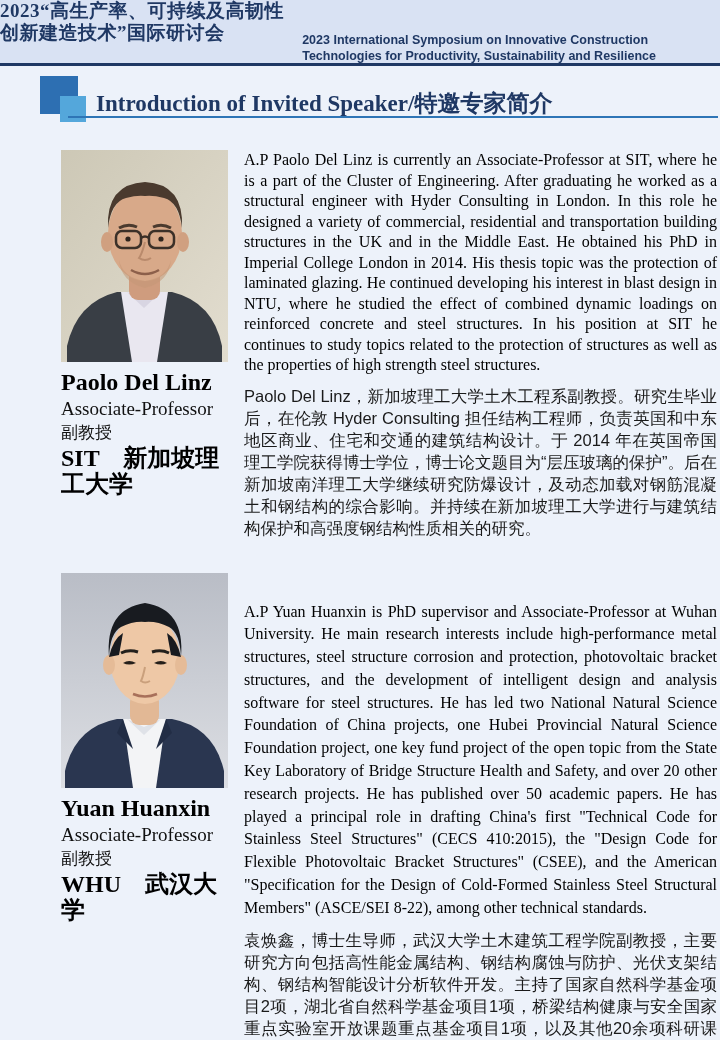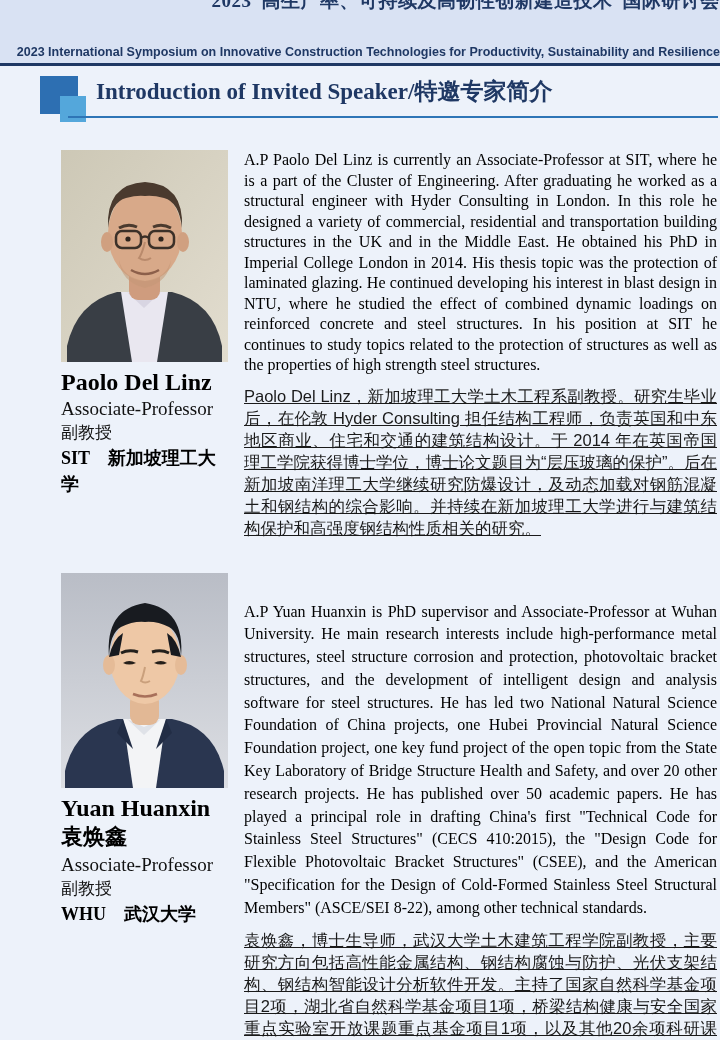--- a/index.html
+++ b/index.html
@@ -9,70 +9,69 @@
     background:#edf2fa;
     font-family:"Liberation Serif","DejaVu Serif",serif;
     overflow:hidden;
     position:relative;
   }
   
   .banner {
     width:720px; height:66px;
     background:#d9e2f3;
     border-bottom:3px solid #1f3864;
-    display:flex; flex-direction:column; justify-content:flex-end; align-items:flex-end;
+    display:flex; flex-direction:row; justify-content:flex-end; align-items:flex-start;
     padding-bottom:3px;
   }
   .banner-title {
     color:#1f3864; font-weight:bold; font-size:19px; line-height:22px;
     font-family:"Liberation Serif","DejaVu Sans",serif;
     letter-spacing:0.5px;
   }
   .banner-subtitle {
     color:#1f3864; font-weight:bold; font-size:12.5px; line-height:16px;
     font-family:"Liberation Sans","DejaVu Sans",sans-serif;
     margin-top:32px;
   }
   
   .section-head { position:relative; height:70px; margin-top:6px; }
   .sq-big   { position:absolute; left:40px; top:4px;  width:38px; height:38px; background:#2d6fb2; }
   .sq-small { position:absolute; left:60px; top:24px; width:26px; height:26px; background:#54a7db; }
   .section-title {
-    position:absolute; left:96px; top:4px;
+    position:absolute; left:96px; top:16px;
     color:#1f3864; font-weight:bold; font-size:23px;
     font-family:"Liberation Serif","DejaVu Sans",serif;
   }
   .title-underline {
     position:absolute; left:68px; right:2px; top:44px;
     height:0; border-bottom:2.5px solid #2e75b6;
   }
   
   .speaker { display:flex; padding:0 3px 0 18px; }
   .speaker.first  { margin-top:8px; }
   .speaker.second { margin-top:34px; }
   .left-col  { width:168px; flex:0 0 168px; margin-right:15px;margin-left:43px; }
   .right-col { flex:1; min-width:0; }
   .photo-frame { width:167px; background:#ccc; line-height:0; }
   .photo-frame svg { display:block; }
   .name-en { font-weight:bold; font-size:24px; color:#000; margin-top:6px; line-height:28px; }
   .name-zh { font-weight:bold; font-size:22px; color:#000; line-height:30px; font-family:"Liberation Sans","DejaVu Sans",sans-serif; }
   .role-en { font-size:19px; color:#111; line-height:25px; }
   .role-zh { font-size:17px; color:#111; line-height:24px; font-family:"Liberation Sans","DejaVu Sans",sans-serif; }
-  .affil   { font-weight:bold; font-size:18px; color:#000; line-height:26px; font-family:"Liberation Serif","DejaVu Sans",serif; }
+  .affil   { font-weight:bold; font-size:24px; color:#000; line-height:26px; font-family:"Liberation Serif","DejaVu Sans",serif; }
   .bio-en {
     font-weight:normal; font-size:16px; color:#000;
     text-align:justify;
   }
   .speaker.first  .bio-en { line-height:20.5px; }
   .speaker.second .bio-en { line-height:22.8px;margin-top:28px; }
   .bio-zh {
     font-size:16.5px; color:#1a1a1a; line-height:22px;
     text-align:justify; margin-top:9px;
     font-family:"Liberation Sans","DejaVu Sans",sans-serif;
-    text-decoration:underline;
   }
 </style>
 </head>
 <body>
 
 <div class="banner">
   <div class="banner-title">2023“高生产率、可持续及高韧性创新建造技术”国际研讨会</div>
   <div class="banner-subtitle">2023 International Symposium on Innovative Construction Technologies for Productivity, Sustainability and Resilience</div>
 </div>
 
@@ -171,21 +170,20 @@
         <path d="M91,79 Q100,76 108,80" stroke="#23201c" stroke-width="3" fill="none"></path>
 
         <path d="M62,90 Q68,86 75,90 Q68,93 62,90 Z" fill="#241f1a"></path>
         <path d="M93,90 Q100,86 106,90 Q100,93 93,90 Z" fill="#241f1a"></path>
 
         <path d="M84,94 Q82,104 80,108 Q84,111 89,108" stroke="#caa07c" stroke-width="2" fill="none"></path>
         <path d="M72,121 Q84,126 96,121" stroke="#a8705a" stroke-width="2.5" fill="none"></path>
       </svg>
     </div>
     <div class="name-en">Yuan Huanxin</div>
-    <div class="name-zh">袁焕鑫</div>
     <div class="role-en">Associate-Professor</div>
     <div class="role-zh">副教授</div>
     <div class="affil">WHU　武汉大学</div>
   </div>
   <div class="right-col">
     <p class="bio-en">A.P Yuan Huanxin is PhD supervisor and Associate-Professor at Wuhan University. He main research interests include high-performance metal structures, steel structure corrosion and protection, photovoltaic bracket structures, and the development of intelligent design and analysis software for steel structures. He has led two National Natural Science Foundation of China projects, one Hubei Provincial Natural Science Foundation project, one key fund project of the open topic from the State Key Laboratory of Bridge Structure Health and Safety, and over 20 other research projects. He has published over 50 academic papers. He has played a principal role in drafting China's first "Technical Code for Stainless Steel Structures" (CECS 410:2015), the "Design Code for Flexible Photovoltaic Bracket Structures" (CSEE), and the American "Specification for the Design of Cold-Formed Stainless Steel Structural Members" (ASCE/SEI 8-22), among other technical standards.</p>
     <p class="bio-zh">袁焕鑫，博士生导师，武汉大学土木建筑工程学院副教授，主要研究方向包括高性能金属结构、钢结构腐蚀与防护、光伏支架结构、钢结构智能设计分析软件开发。主持了国家自然科学基金项目2项，湖北省自然科学基金项目1项，桥梁结构健康与安全国家重点实验室开放课题重点基金项目1项，以及其他20余项科研课题。目前已发表学术论文50余篇，作为主要起草人参编了中国首部《不锈钢结构技术规程》（CECS 410:2015）、《柔性光伏支架结构设计规程》（CSEE）以及美国《Specification for the Design of Cold-Formed Stainless Steel Structural Members》（ASCE/SEI 8-22）等技术标准。</p>
   </div>
 </div>
 

